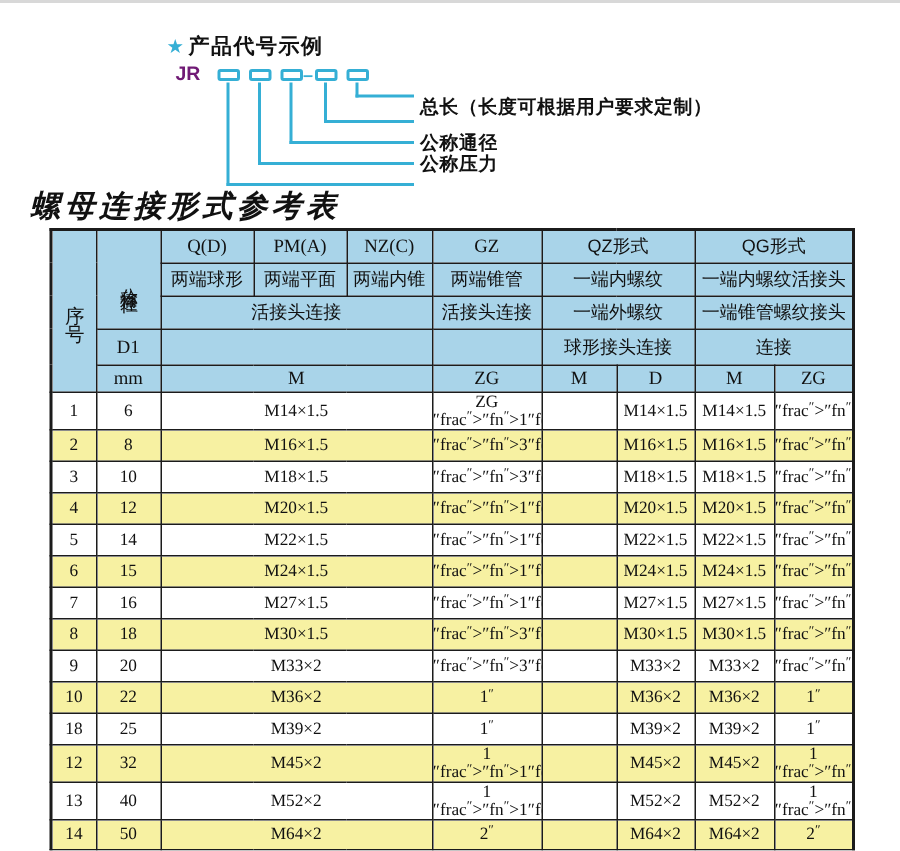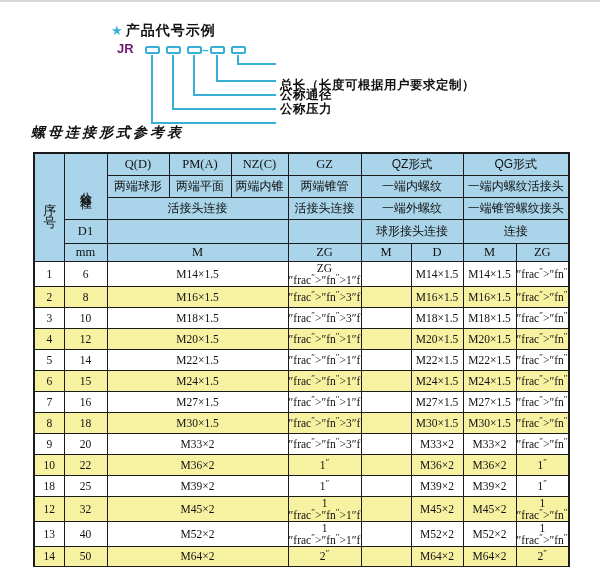--- a/index.html
+++ b/index.html
@@ -22,25 +22,25 @@
   .b1{left:145px;} .b2{left:166px;} .b3{left:187px;} .b4{left:210px;} .b5{left:231px;}
   .code-dash{position:absolute;left:202px;top:41px;color:var(--accent-cyan);font-weight:bold;font-size:12px;}
   .vline{position:absolute;width:2px;background:var(--accent-cyan);top:53px;}
   .hline{position:absolute;height:2px;background:var(--accent-cyan);}
   .v1{left:151px;height:69px;} .h1{left:151px;top:120px;width:125px;}
   .v2{left:172px;height:55px;} .h2{left:172px;top:106px;width:104px;}
   .v3{left:193px;height:41px;} .h3{left:193px;top:92px;width:83px;}
   .v4{left:216px;height:27px;} .h4{left:216px;top:78px;width:60px;}
   .v5{left:237px;height:10px;} .h5{left:237px;top:61px;width:39px;}
   .diag-label{position:absolute;left:280px;font-size:12.5px;font-weight:bold;white-space:nowrap;letter-spacing:0.5px;}
-  .l1{top:54px;} .l2{top:75px;} .l3{top:85px;} .l4{top:99px;text-align:center;} .l5{top:113px;}
+  .l1{top:54px;} .l2{top:61px;} .l3{top:85px;} .l4{top:99px;text-align:center;} .l5{top:113px;}
 
   
-  .tbl-title{position:absolute;left:31px;top:122px;font-family:Liberation Sans, sans-serif;
-    font-style:italic;font-weight:bold;font-size:14px;letter-spacing:3px;}
+  .tbl-title{position:absolute;left:20px;top:122px;font-family:Liberation Sans, sans-serif;
+    font-style:italic;font-weight:bold;font-size:20px;letter-spacing:3px;}
 
   
   table.ref{position:absolute;left:33px;top:150px;width:535px;border-collapse:collapse;table-layout:fixed;
     border:2px solid var(--line-dark);}
   .ref th,.ref td{border:1.5px solid var(--line-dark);text-align:center;vertical-align:middle;
     font-weight:normal;padding:0;overflow:hidden;}
   .ref thead th,.ref thead td{background:var(--header-blue);font-size:12px;}
   .ref thead .latin{font-family:"Liberation Serif","DejaVu Serif",serif;font-size:12.5px;}
   .hr1{height:22px;} .hr2{height:22px;} .hr3{height:22px;} .hr4{height:24px;} .hr5{height:18px;margin-left:40px;}
   .vtext{writing-mode:vertical-rl;text-orientation:upright;margin:0 auto;}

